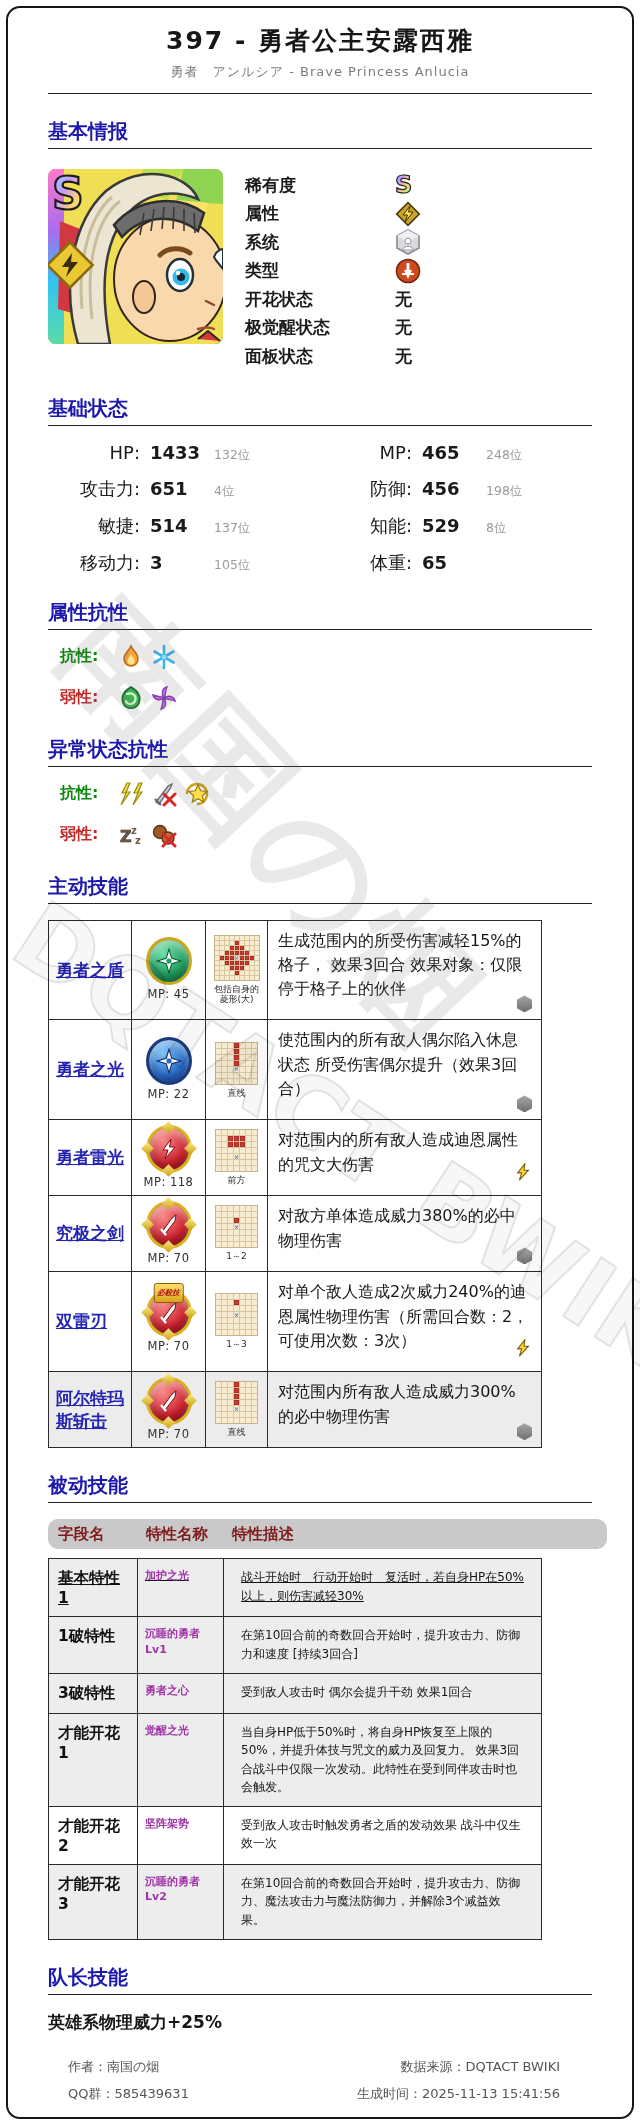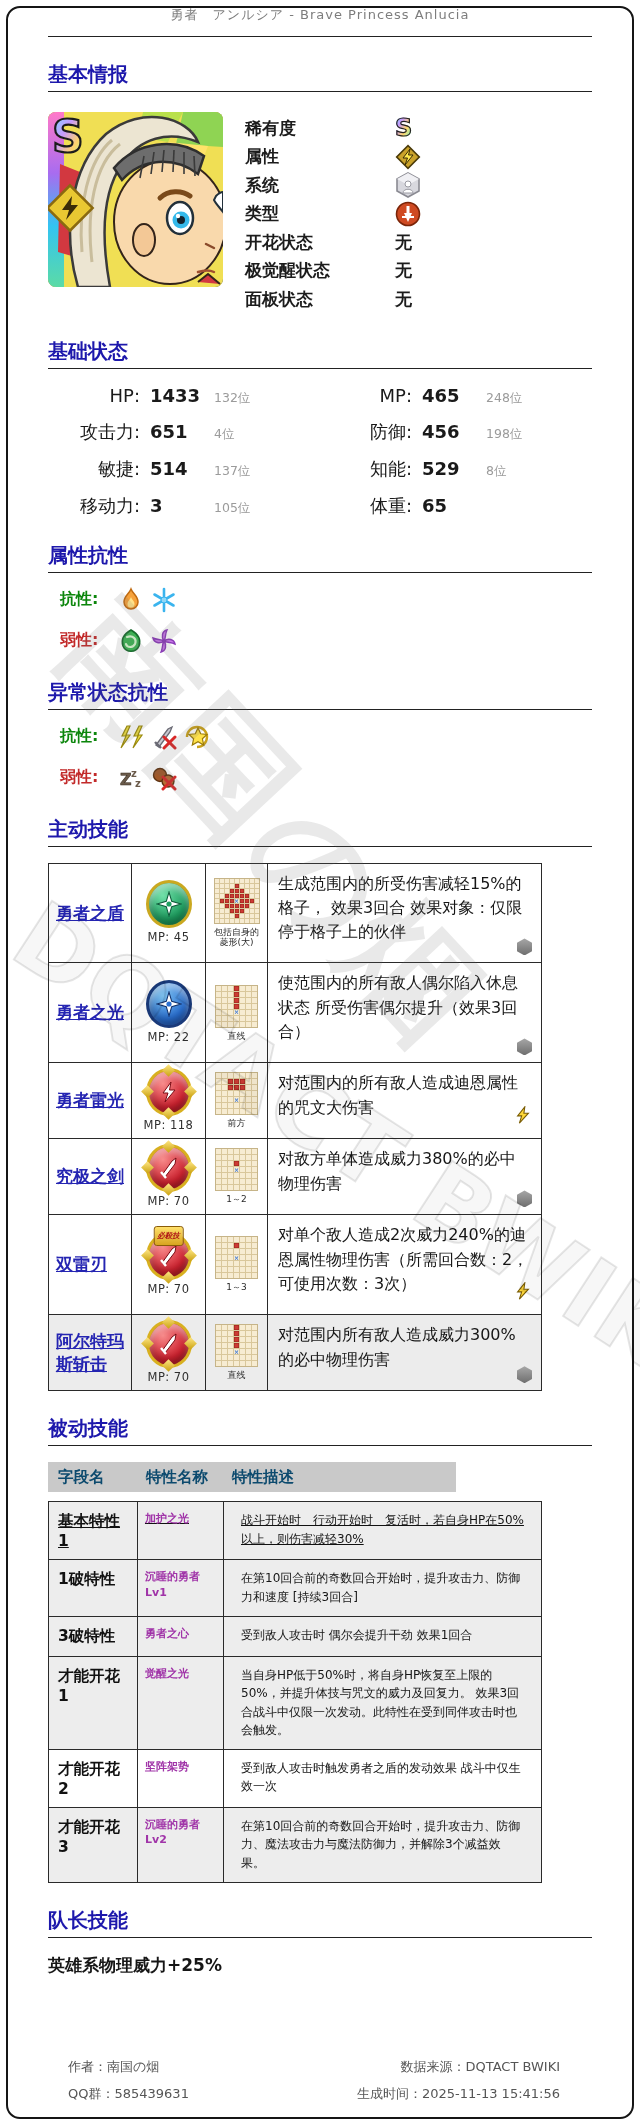--- a/index.html
+++ b/index.html
@@ -64,21 +64,21 @@
   .rgrid{display:grid;gap:1px;background:#d9c79b;border:1px solid #c6b488;}
   .rgrid .cell{background:#f7ecd2;}
   .rgrid .red{background:#cc3b33;box-shadow:inset 0 0 0 .5px #96231c;}
   .rgrid .blue{display:flex;align-items:center;justify-content:center;font-size:6px;line-height:1;color:#2f6fd6;font-weight:bold;}
   .rlabel{font-size:9px;color:#2a2a2a;text-align:center;line-height:1.2;max-width:56px;}
   .a-desc{font-size:16px;line-height:1.52;color:#161616;padding:8px 10px 18px 10px;}
   .elem{position:absolute;right:9px;bottom:7px;}
   .hex{width:15px;height:17px;background:linear-gradient(#a8a8a8,#6f6f6f);clip-path:polygon(50% 0,100% 25%,100% 75%,50% 100%,0 75%,0 25%);display:inline-block;}
 
   
-  .phead{margin-top:16px;width:408px;height:30px;background:#c9c9c9;display:grid;grid-template-columns:88px 86px 1fr;align-items:center;font-size:15.5px;font-weight:bold;color:#0c4a6e;}
+  .phead{margin-top:16px;width:559px;height:30px;background:#c9c9c9;display:grid;grid-template-columns:88px 86px 1fr;align-items:center;font-size:15.5px;font-weight:bold;color:#7f1d1d;border-radius:10px;}
   .phead div{padding-left:10px;}
   .ptable{margin-top:9px;width:492px;border:1px solid #2a2a2a;}
   .prow{display:grid;grid-template-columns:88px 86px 1fr;border-top:1px solid #2a2a2a;background:#ededed;}
   .prow:first-child{border-top:none;text-decoration:underline;}
   .prow:nth-child(5){background:#fff;}
   .pcell{border-left:1px solid #2a2a2a;padding:9px 7px;}
   .pcell:first-child{border-left:none;}
   .p-field{font-size:15.5px;font-weight:bold;color:#111;padding-left:9px;}
   .p-trait{font-size:11px;font-weight:bold;color:#a034a8;line-height:1.4;}
   .p-desc{font-size:12px;line-height:1.55;color:#161616;padding:9px 17px;}
@@ -98,20 +98,21 @@
 </head>
 <body>
 
 <div class="page">
   <div class="frame"></div>
 
   <div class="wm wm1">南国の烟</div>
   <div class="wm wm2">DQTACT BWIKI</div>
 
   <div class="content">
+    <div class="title">397 - 勇者公主安露西雅</div>
     <div class="subtitle">勇者　アンルシア - Brave Princess Anlucia</div>
     <div class="topline"></div>
 
     <div class="sec">
       <div class="sech">基本情报</div>
       <div class="bwrap">
         <div class="portrait">
           <svg width="175" height="175" viewBox="0 0 175 175">
             <defs>
               <linearGradient id="rb" x1="0" y1="0" x2="0" y2="1">

